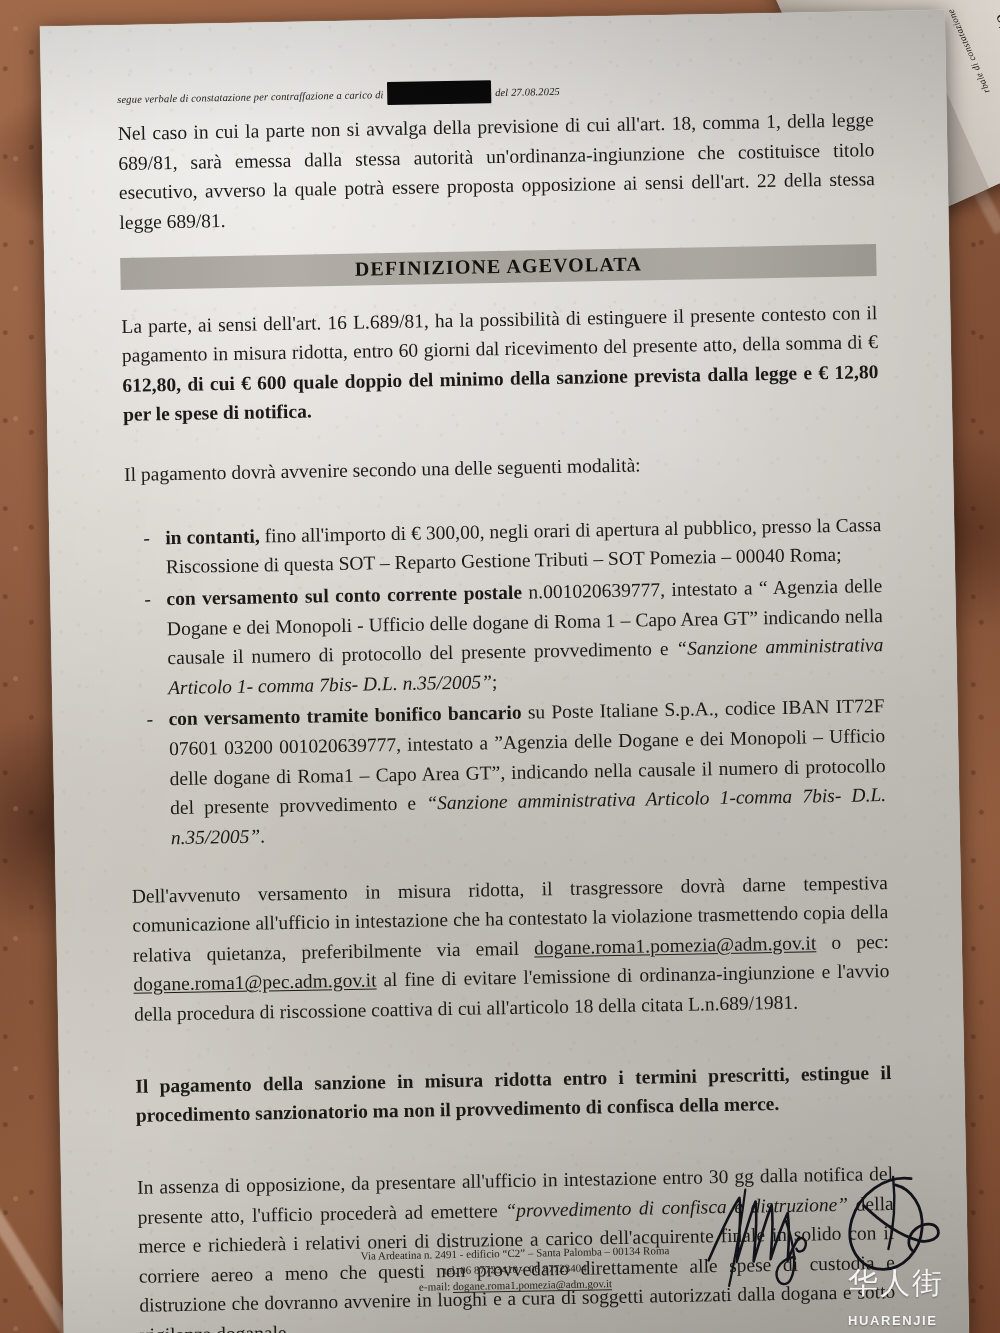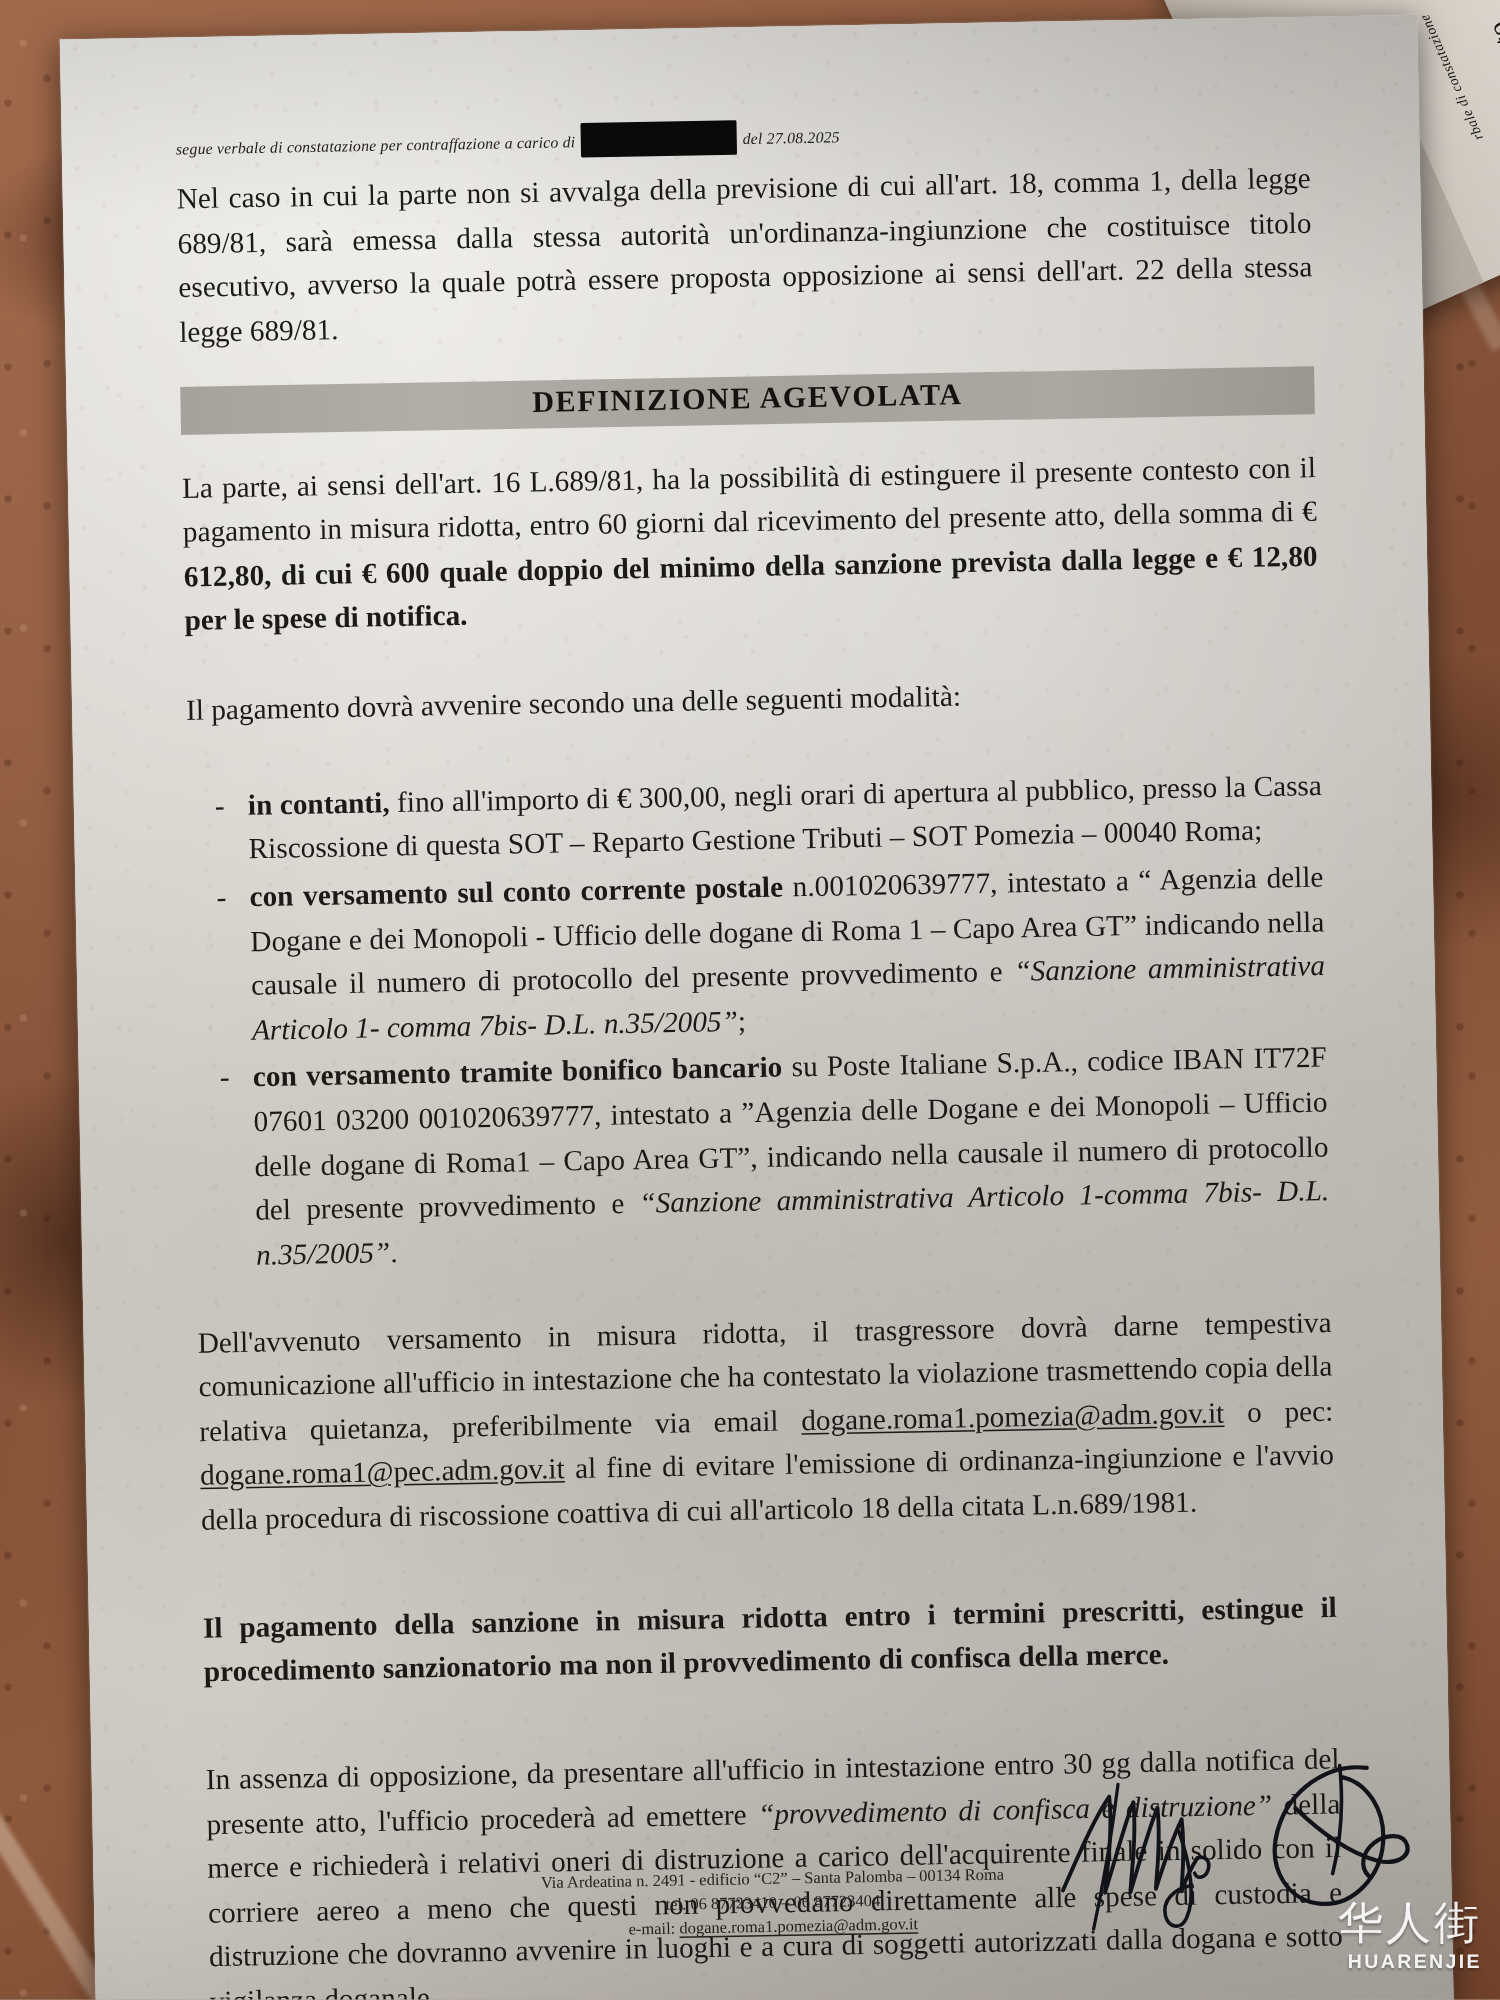--- a/index.html
+++ b/index.html
@@ -248,37 +248,37 @@
     pointer-events: none;
   }
   .sig-1 { left: 640px; top: 1168px; }
   .sig-2 { left: 772px; top: 1160px; }
 
   
   .watermark {
     position: absolute;
     left: 848px; top: 1268px;
     width: 140px;
-    text-align: right;
+    text-align: left;
     color: rgba(255,255,255,.92);
     text-shadow: 0 1px 2px rgba(0,0,0,.35);
     pointer-events: none;
   }
   .wm-cjk {
     font-size: 30px;
     font-family: "DejaVu Sans", sans-serif;
     letter-spacing: 2px;
     line-height: 1;
   }
   .wm-latin {
     font-size: 13px;
     font-family: "Liberation Sans", sans-serif;
     font-weight: bold;
     letter-spacing: 1.6px;
-    margin-top: 2px;
+    margin-top: 15px;
   }
 </style>
 </head>
 <body>
 
 <div id="scene">
 
   <div class="bg"></div>
   <div class="bg-speckle"></div>
   <div class="grout-a"></div>

